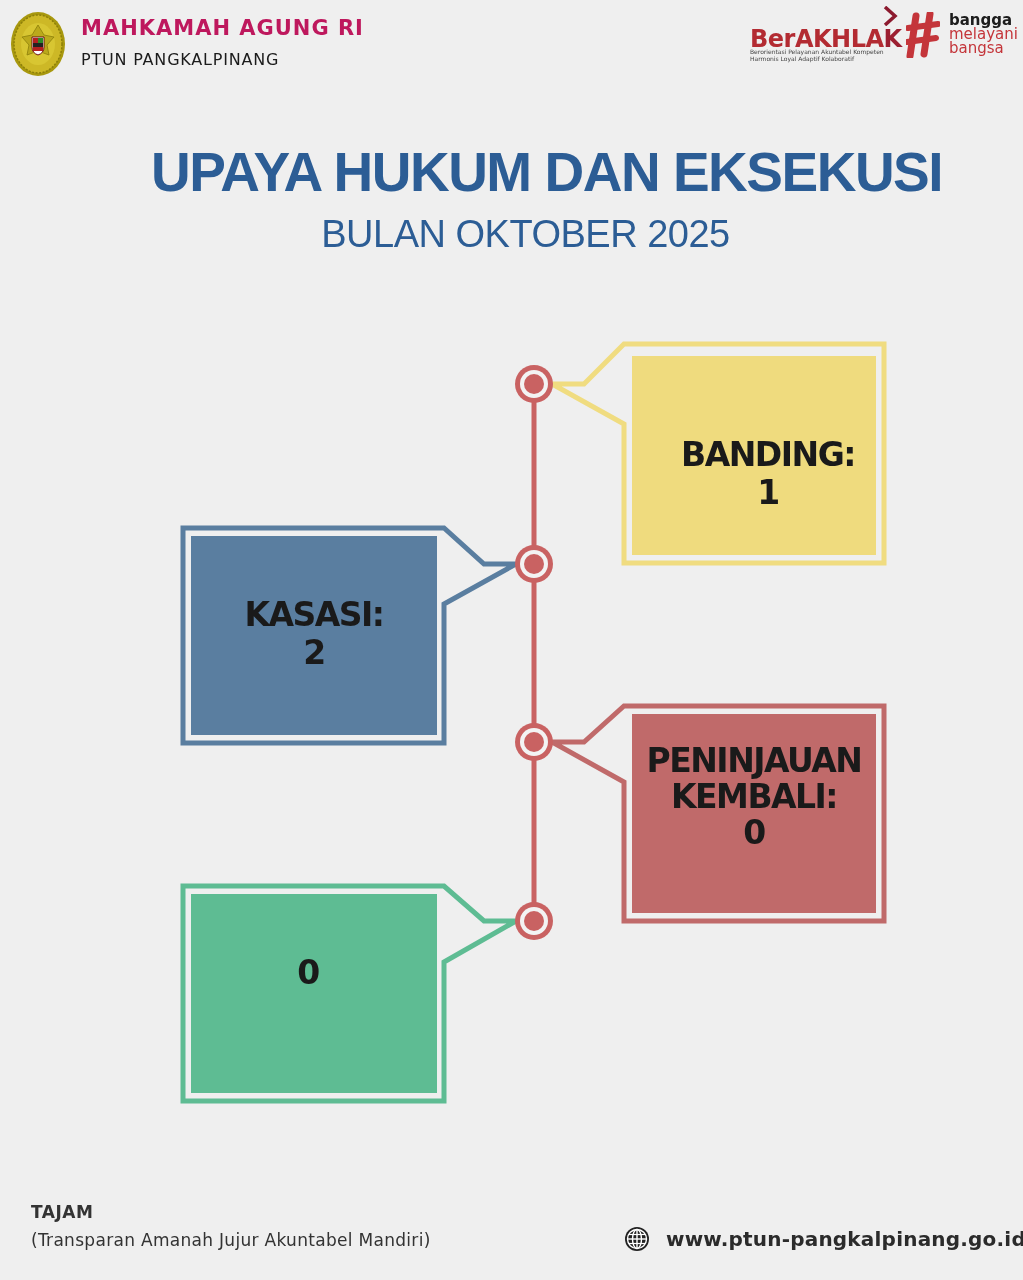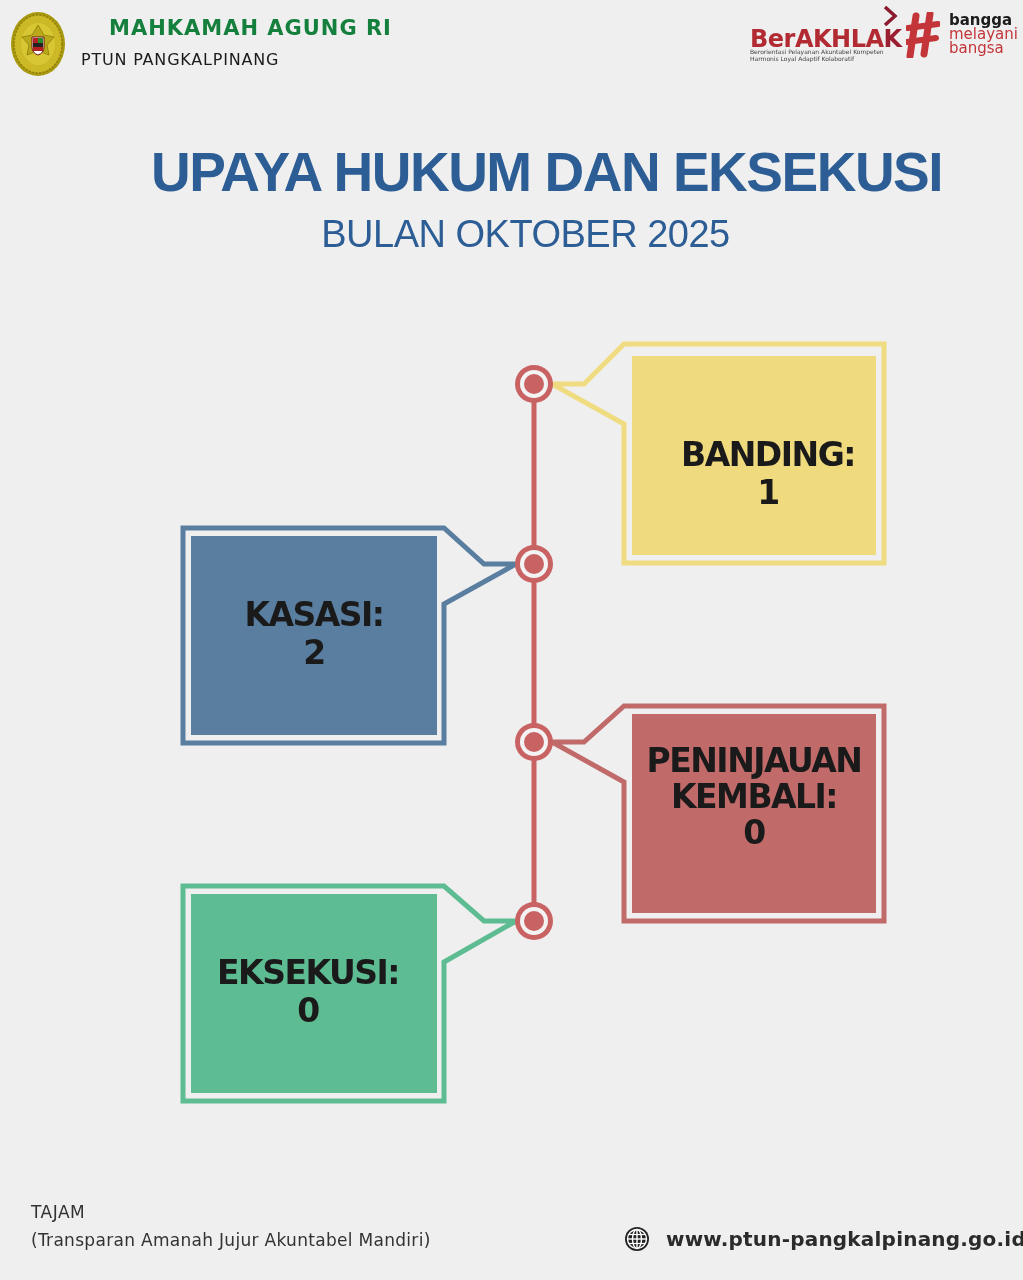--- a/index.html
+++ b/index.html
@@ -5,21 +5,21 @@
   html, body { margin:0; padding:0; }
   body {
     width:1023px; height:1280px; position:relative; overflow:hidden;
     background:#efefef;
     font-family:"DejaVu Sans", sans-serif;
   }
   .abs { position:absolute; }
 
   
   .logo { left:10px; top:11px; width:56px; height:66px; }
-  .org-name { left:81px; top:16px; font-size:21px; font-weight:bold; letter-spacing:1px; color:#15803d; white-space:nowrap;margin-left:28px; }
+  .org-name { left:81px; top:16px; font-size:21px; font-weight:bold; letter-spacing:1px; color:#be185d; white-space:nowrap; }
   .org-sub { left:81px; top:50px; font-size:16px; letter-spacing:0.8px; color:#1b1b1b; white-space:nowrap; }
 
   .berakhlak { left:748px; top:8px; width:150px; height:56px; }
   .berakhlak-word { position:absolute; left:2px; top:17px; font-size:24px; font-weight:bold; color:#b32b32; letter-spacing:-0.5px; white-space:nowrap; }
   .berakhlak-k { color:#9c1f31; }
   .berakhlak-chev { position:absolute; left:134px; top:-2px; width:16px; height:20px; }
   .berakhlak-tag { position:absolute; left:2px; top:40px; font-size:6px; line-height:7px; color:#444; white-space:nowrap; }
 
   .bangga { left:906px; top:12px; width:110px; height:50px; }
   .bangga-hash { position:absolute; left:0; top:0; width:34px; height:46px; }
@@ -33,21 +33,21 @@
     font-family:"Liberation Sans", sans-serif; font-size:38px; color:#2c5d95; letter-spacing:-0.5px; }
 
   
   .timeline { left:0; top:0; width:1023px; height:1280px; pointer-events:none; }
 
   
   .box-text { position:absolute; text-align:center; font-family:"DejaVu Sans", sans-serif; font-weight:bold;
     color:#1a1a1a; font-size:33px; line-height:38px; letter-spacing:-1.5px; }
 
   
-  .footer-tajam { left:31px; top:1202px; font-size:17px; font-weight:normal; color:#333; letter-spacing:0.5px; }
+  .footer-tajam { left:31px; top:1202px; font-size:17px; font-weight:bold; color:#333; letter-spacing:0.5px; }
   .footer-desc { left:31px; top:1230px; font-size:17px; color:#333; letter-spacing:0.3px; white-space:nowrap; }
   .footer-web { left:624px; top:1226px; display:flex; align-items:center; gap:16px; }
   .globe { width:26px; height:26px; }
   .web-text { font-size:20px; font-weight:bold; color:#2b2b2b; letter-spacing:0.2px; white-space:nowrap; }
 </style>
 </head>
 <body>
 
 <div class="abs logo">
   <svg width="56" height="66" viewBox="0 0 56 66">
@@ -148,21 +148,20 @@
 <div class="box-text" style="left:191px; top:596px; width:246px;">
   <div>KASASI:</div>
   <div>2</div>
 </div>
 <div class="box-text" style="left:632px; top:743px; width:244px; line-height:36px;">
   <div>PENINJAUAN</div>
   <div>KEMBALI:</div>
   <div>0</div>
 </div>
 <div class="box-text" style="left:191px; top:954px; width:234px;">
-  <div>EKSEKUSI:</div>
   <div>0</div>
 </div>
 
 <div class="abs footer-tajam">TAJAM</div>
 <div class="abs footer-desc">(Transparan Amanah Jujur Akuntabel Mandiri)</div>
 <div class="abs footer-web">
   <svg class="globe" viewBox="0 0 26 26">
     <circle cx="13" cy="13" r="12" fill="#222"></circle>
     <circle cx="13" cy="13" r="9.5" fill="none" stroke="#fff" stroke-width="1.4"></circle>
     <ellipse cx="13" cy="13" rx="4.5" ry="9.5" fill="none" stroke="#fff" stroke-width="1.4"></ellipse>

